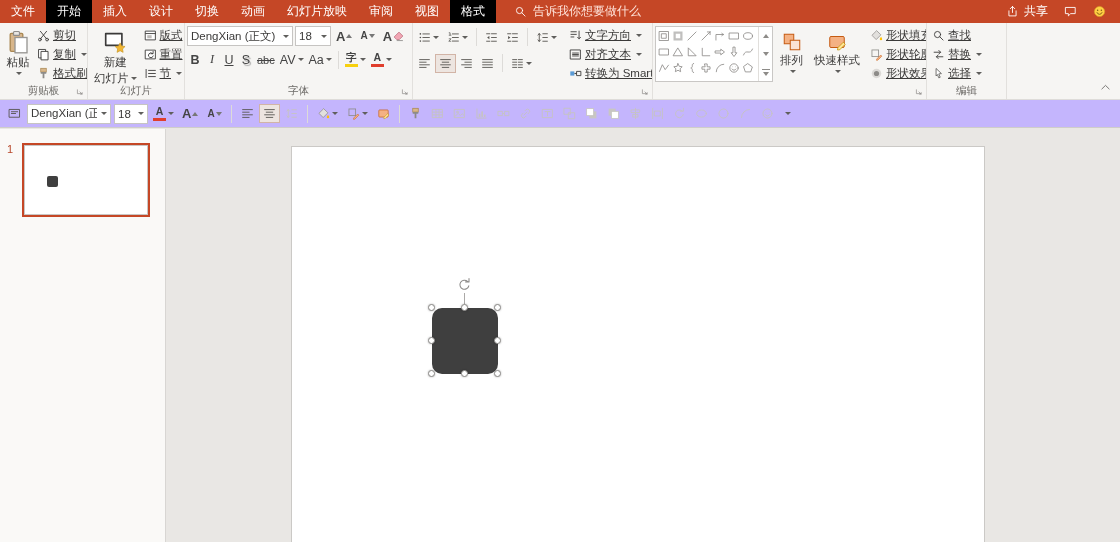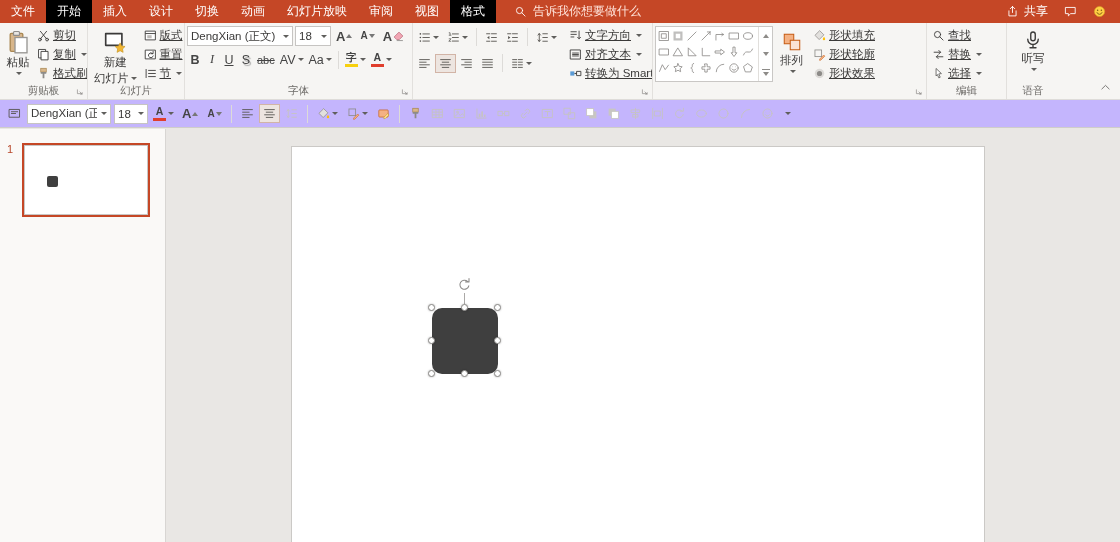--- a/index.html
+++ b/index.html
@@ -584,20 +584,30 @@
       <div class="bigbtn" style="padding-top:6px">
         <span class="ic ic20">
             <svg viewBox="0 0 16 16" aria-hidden="true">
               <rect x="1.8" y="1.8" width="7.6" height="7.6" fill="#F4B183" stroke="#C55A11" stroke-width="0.8"></rect>
               <rect x="6.6" y="6.6" width="7.6" height="7.6" fill="#FBE2D5" stroke="#C55A11" stroke-width="0.8"></rect>
             </svg>
           </span>
         <span class="bb-t">排列</span>
         <span class="dd"></span>
       </div>
+      <div class="bigbtn" style="padding-top:6px">
+        <span class="ic ic20">
+            <svg viewBox="0 0 16 16" aria-hidden="true">
+              <rect x="2.2" y="3.6" width="11.6" height="8.8" rx="1" fill="#F4B183" stroke="#C55A11" stroke-width="0.8"></rect>
+              <path d="M8.6 12.6 L13 8.2 L14.6 9.8 L10.2 14.2 L8.4 14.4 Z" fill="#FFE699" stroke="#BF9000" stroke-width="0.6"></path>
+            </svg>
+          </span>
+        <span class="bb-t">快速样式</span>
+        <span class="dd"></span>
+      </div>
       <div class="col">
         <div class="smallbtn">
           <span class="ic">
               <svg viewBox="0 0 16 16" aria-hidden="true">
                 <path d="M8.2 2 L13.4 7.2 L7.6 13 L2.4 7.8 Z" fill="#E2E0DD" stroke="#8D8B88" stroke-width="0.9"></path>
                 <path d="M13.6 9.4 c.9 1.4 1.4 2.2 1.4 3 a1.5 1.5 0 0 1 -3 0 c0 -.8 .7 -1.6 1.6 -3 z" fill="#FFC000"></path>
               </svg>
             </span>
           <span>形状填充</span>
 
@@ -661,35 +671,20 @@
               </svg>
             </span>
           <span>选择</span>
           <span class="dd"></span>
         </div>
       </div>
     </div>
     <span class="rg-label">编辑</span>
   </div>
 
-  <div class="rgroup" style="width:52px;border-right:none">
-    <div class="rg-content" style="justify-content:center;width:100%;">
-      <div class="bigbtn">
-        <span class="ic ic20">
-            <svg viewBox="0 0 16 16" aria-hidden="true">
-              <rect x="6.2" y="1.6" width="3.6" height="7" rx="1.8" stroke="currentColor" fill="none" stroke-width="1.1" stroke-linecap="round" stroke-linejoin="round"></rect>
-              <path d="M3.8 7.4 a4.2 4.2 0 0 0 8.4 0 M8 11.8 V14 M5.6 14.2 H10.4" stroke="currentColor" fill="none" stroke-width="1.1" stroke-linecap="round" stroke-linejoin="round"></path>
-            </svg>
-          </span>
-        <span class="bb-t">听写</span>
-        <span class="dd"></span>
-      </div>
-    </div>
-    <span class="rg-label">语音</span>
-  </div>
 
   <span class="ic chev-collapse">
       <svg viewBox="0 0 16 16" aria-hidden="true">
         <path d="M3.5 9.8 L8 5.4 L12.5 9.8" stroke="currentColor" fill="none" stroke-width="1.1" stroke-linecap="round" stroke-linejoin="round"></path>
       </svg>
     </span>
 </div>
 
 <div class="fmtbar">
   <div class="fbtn">

